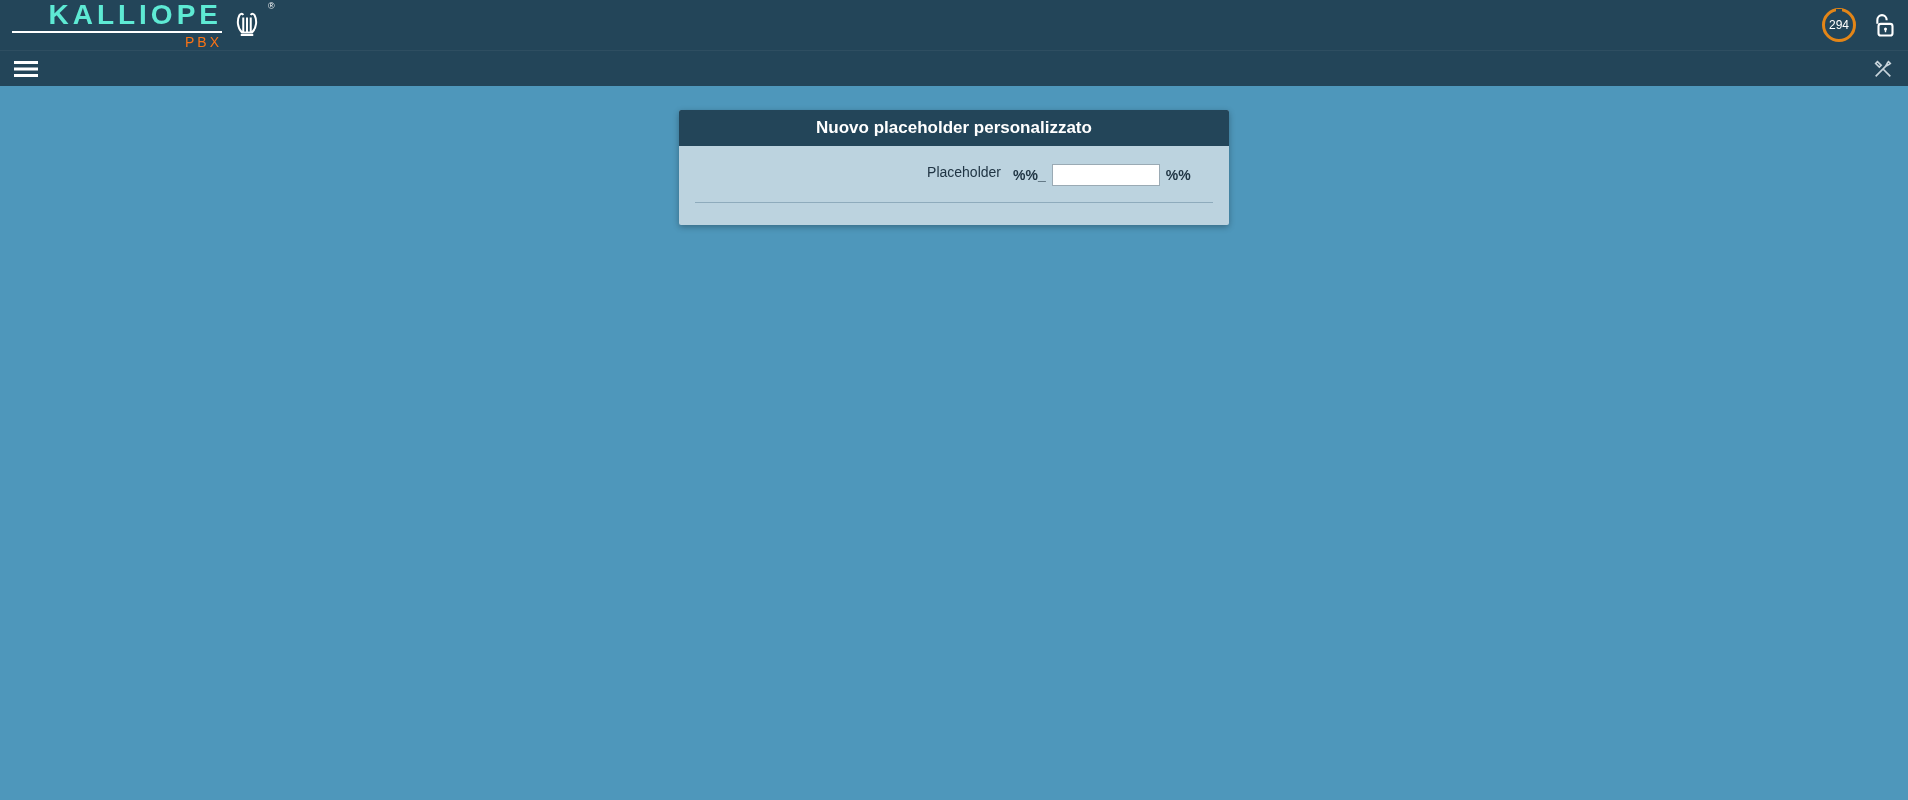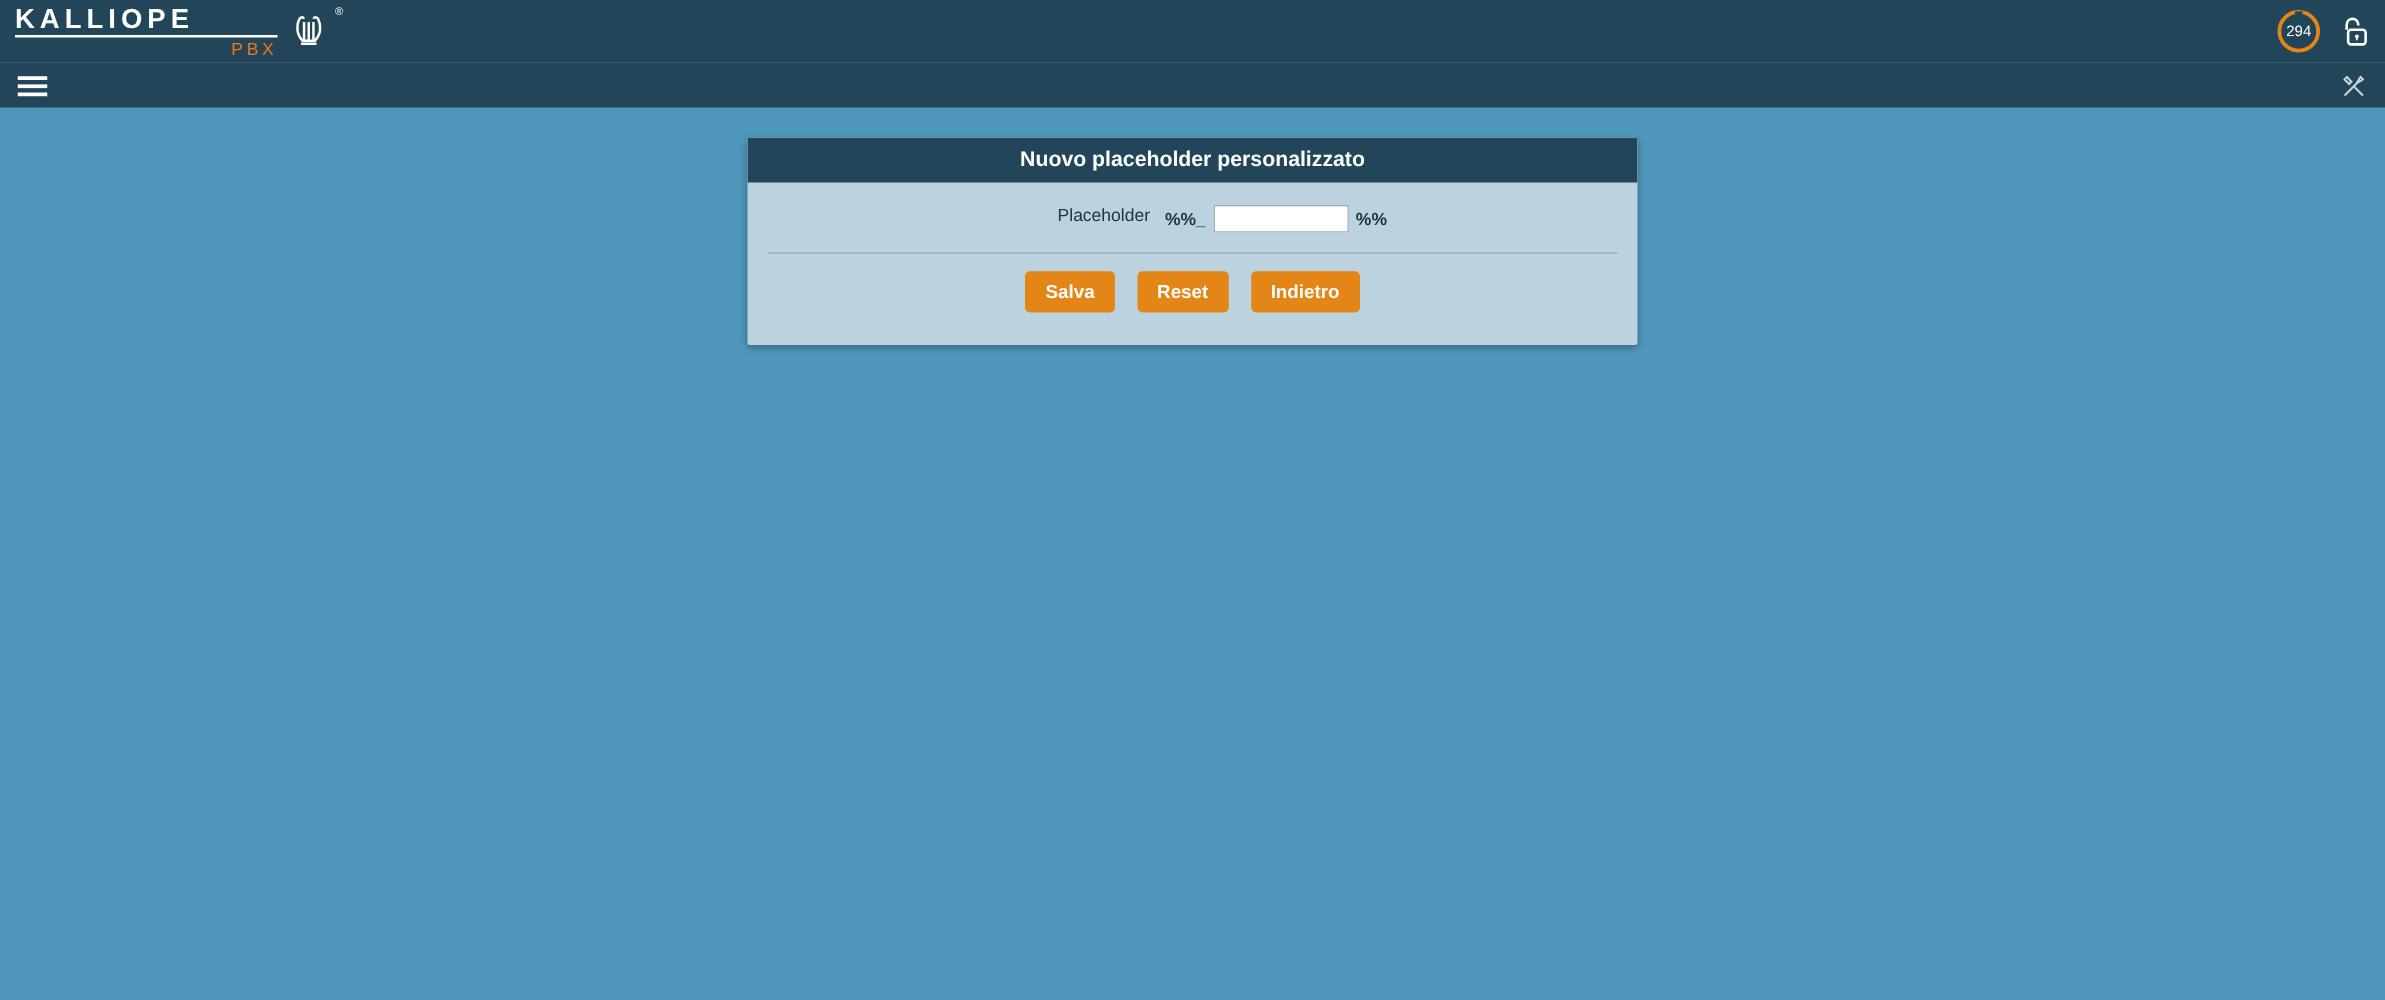--- a/index.html
+++ b/index.html
@@ -23,25 +23,26 @@
     align-items: center;
     gap: 6px;
     color: #fff;
   }
   .logo-text {
     display: flex;
     flex-direction: column;
     line-height: 1;
   }
   .logo-main {
-    font-size: 22px;
+    font-size: 28px;
     font-weight: bold;
     letter-spacing: 4px;
-    color: #ffffff;
+    color: #5eead4;
     font-family: "Arial Black", sans-serif;
+    text-align: right;
   }
   .logo-underline {
     height: 2px;
     background: #fff;
     margin-top: 2px;
     width: 210px;
   }
   .logo-sub {
     font-size: 14px;
     font-weight: normal;
@@ -103,21 +104,21 @@
   .tools-icon {
     color: #c8d4db;
     cursor: pointer;
   }
   .content {
     display: flex;
     justify-content: center;
     padding-top: 24px;
   }
   .panel {
-    width: 712px;
+    width: 550px;
     background: #bcd3df;
     border-radius: 2px;
     box-shadow: 0 2px 6px rgba(0,0,0,0.3);
     overflow: hidden;
   }
   .panel-header {
     background: #234559;
     color: #fff;
     font-weight: bold;
     font-size: 17px;
@@ -255,21 +256,16 @@
           <span class="prefix">%%_</span>
           <input type="text" class="placeholder-input" value="" style="">
           <span class="suffix">%%</span>
         </div>
       </div>
 
 
 
       <hr class="panel-divider">
 
-      <div class="panel-actions">
-        <button class="btn">Salva</button>
-        <button class="btn">Reset</button>
-        <button class="btn">Indietro</button>
-      </div>
 
     </div>
   </div>
 </div>
 
 </body></html>

